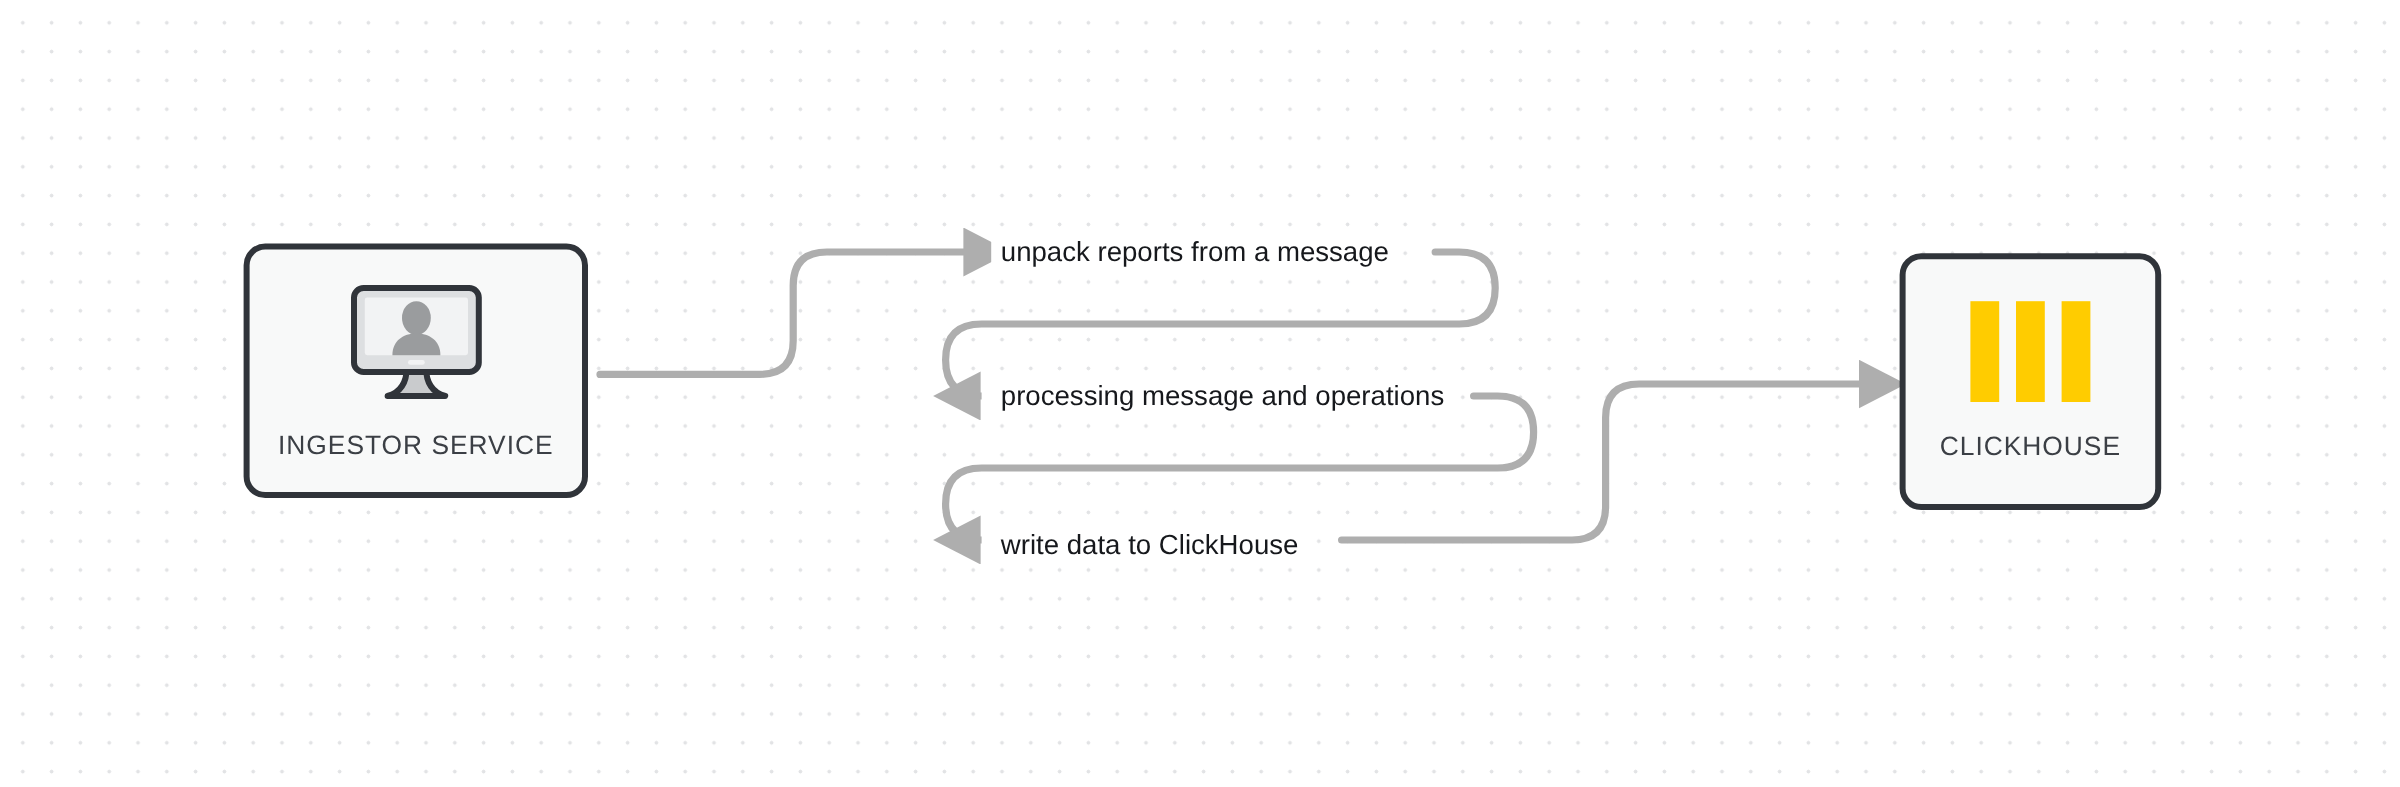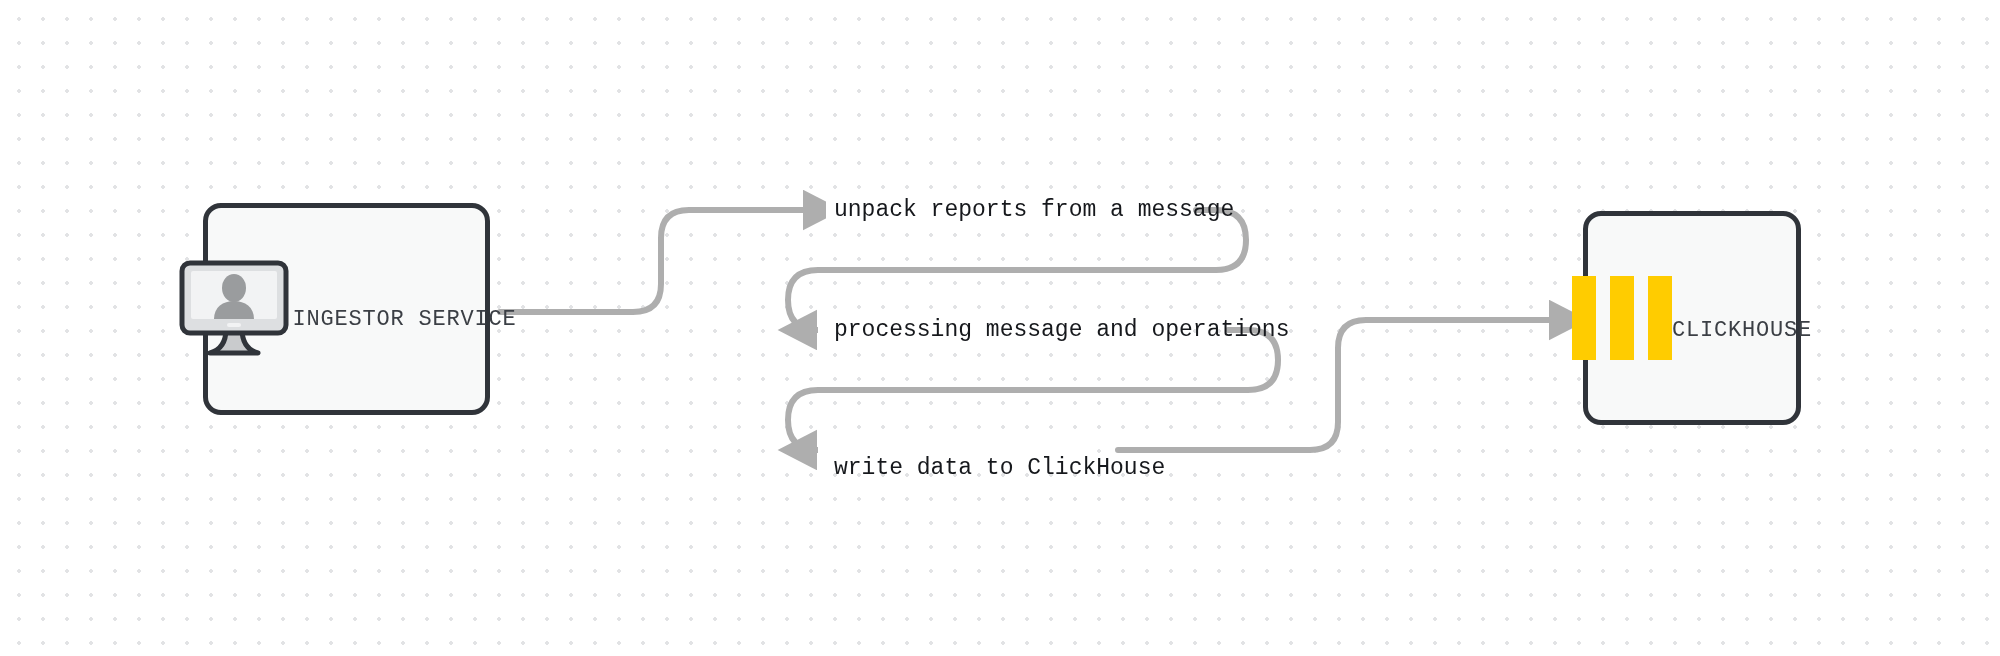--- a/index.html
+++ b/index.html
@@ -12,39 +12,38 @@
   }
   #canvas {
     position: relative;
     width: 2000px;
     height: 656px;
     background-color: #ffffff;
     background-image: radial-gradient(circle, #e2e3e5 1.6px, transparent 1.7px);
     background-size: 24px 24px;
     background-position: 7px 7px;
     overflow: hidden;
-    font-family: Liberation Mono, monospace;
   }
   #edges {
     position: absolute;
     left: 0;
     top: 0;
     width: 2000px;
     height: 656px;
   }
 
   
   .node {
     position: absolute;
     box-sizing: border-box;
     background: #f8f9f9;
     border: 5px solid #30343a;
     border-radius: 18px;
     display: flex;
-    flex-direction: row;
+    flex-direction: column;
     align-items: center;
     justify-content: center;
   }
   .node-label {
     font-size: 22px;
     letter-spacing: 0.8px;
     color: #3b3f45;
     white-space: nowrap;
   }
 
@@ -148,21 +147,21 @@
     </g>
   </svg>
 
   <div class="edge-label-bg" style="left: 826px; top: 210px; width: 339px;"></div>
     <div class="edge-label" style="left:834px; top:210px;">unpack reports from a message</div>
 
   <div class="edge-label-bg" style="left: 826px; top: 330px; width: 364px;"></div>
     <div class="edge-label" style="left:834px; top:330px;">processing message and operations</div>
 
   <div class="edge-label-bg" style="left: 826px; top: 450px; width: 264px;"></div>
-    <div class="edge-label" style="left:834px; top:468px;">write data to ClickHouse</div>
+    <div class="edge-label" style="left:834px; top:454px;">write data to ClickHouse</div>
 
   <div class="node" id="node-ingestor">
     <span>
       <svg class="monitor-icon" viewBox="0 0 116 104" xmlns="http://www.w3.org/2000/svg">
 
         <path d="M34 96 C48 92 50 80 50 72 L66 72 C66 80 68 92 82 96 Z" fill="#c9cbcd" stroke="#30343a" stroke-width="5" stroke-linejoin="round"></path>
 
         <rect x="6" y="6" width="104" height="70" rx="8" fill="#dddfe1" stroke="#30343a" stroke-width="5"></rect>
 
         <rect x="15" y="14" width="86" height="48" rx="2" fill="#f2f3f4"></rect>

